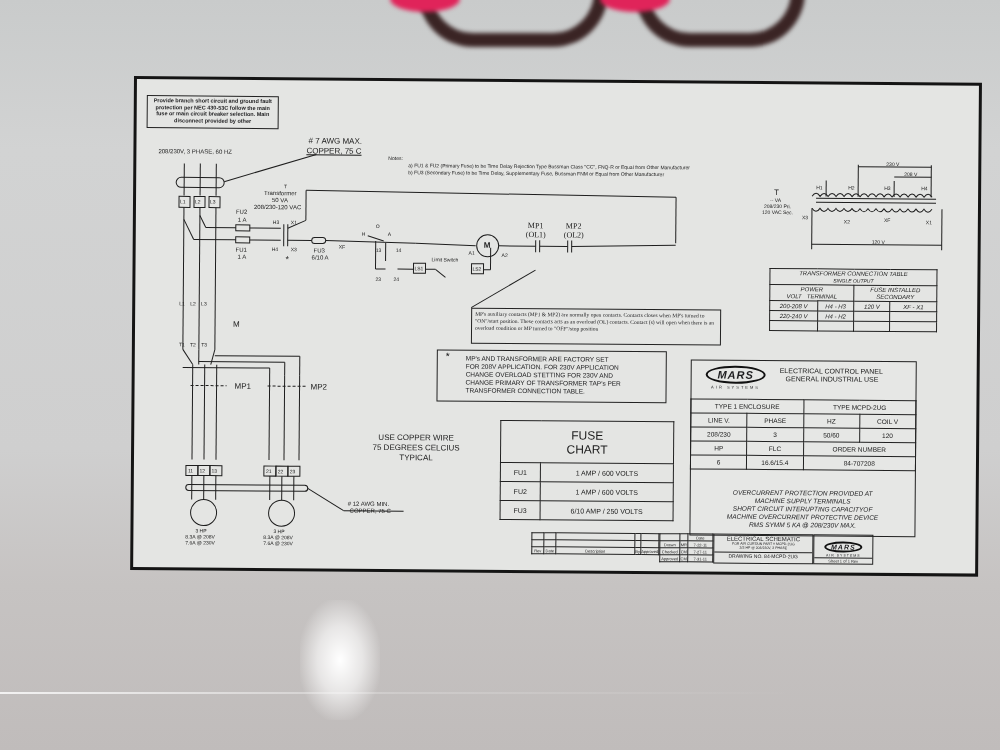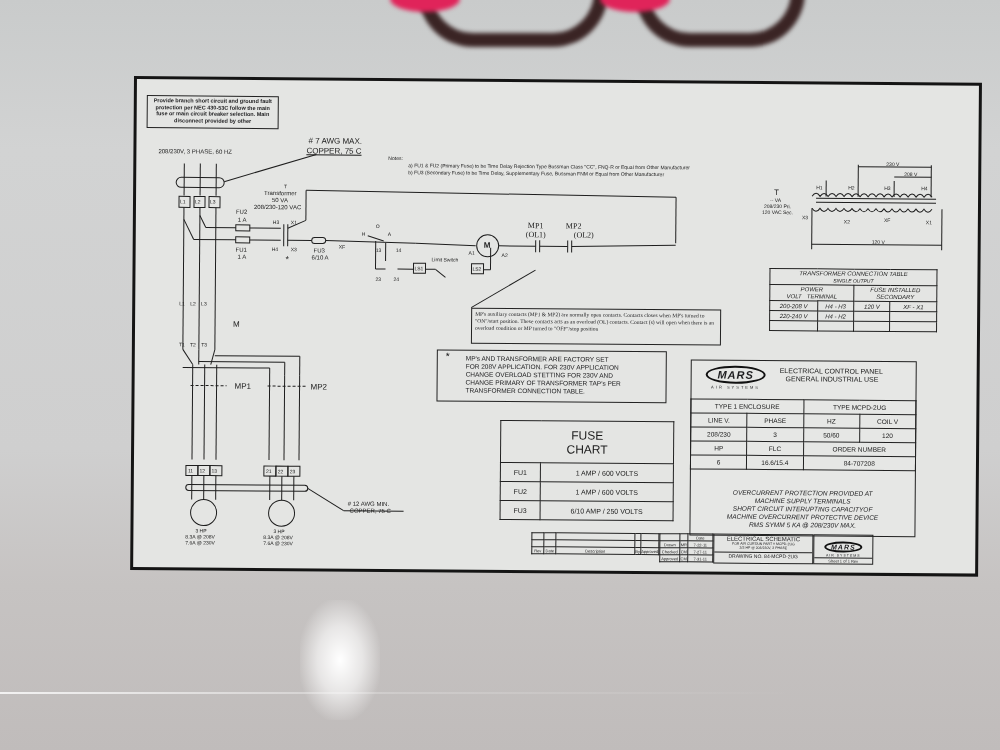--- a/index.html
+++ b/index.html
@@ -210,21 +210,21 @@
   <div class="t xs" style="left:258px; top:195px;">24</div>
   <div class="t xs" style="left:279px; top:184px;">LS1</div>
   <div class="t xs" style="left:337px; top:184px;">LS2</div>
   <div class="t xs" style="left:296px; top:175px;">Limit Switch</div>
   <div class="t xs" style="left:333px; top:168px;">A1</div>
   <div class="t mid" style="left:348px; top:159px; font-weight:bold;">M</div>
   <div class="t xs" style="left:366px; top:170px;">A2</div>
   <div class="t mid" style="left:392px; top:139px; font-family:'Liberation Serif', serif;">MP1</div>
   <div class="t mid" style="left:390px; top:148px; font-family:'Liberation Serif', serif;">(OL1)</div>
   <div class="t mid" style="left:430px; top:139px; font-family:'Liberation Serif', serif;">MP2</div>
-  <div class="t mid" style="left:428px; top:148px; font-family:'Liberation Serif', serif;margin-left:10px;">(OL2)</div>
+  <div class="t mid" style="left:428px; top:148px; font-family:'Liberation Serif', serif;">(OL2)</div>
 
   <div class="box" style="left:336px; top:226px; width:250px; height:36px; padding:2px 3px; font-size:5.5px; line-height:7px; font-family:'Liberation Serif', serif;">
     <span>MP's auxiliary contacts (MP1 &amp; MP2) are normally open contacts. Contacts closes when MP's turned to "ON"/start position. These contacts acts as an overload (OL) contacts. Contact (s) will open when there is an overload condition or MP turned to "OFF"/stop position</span>
   </div>
 
   <div class="t xs" style="left:44px; top:221px; word-spacing:4px;">
     <span>L1</span>
     <span>L2</span>
     <span>L3</span>
   </div>
@@ -257,20 +257,25 @@
 
   <div class="box" style="left:302px; top:268px; width:230px; height:52px; padding:4px 4px 2px 28px; font-size:6.5px; line-height:8px;">
     <span class="t" style="left:8px; top:2px; font-size:10px;">*</span>
     <div>MP's AND TRANSFORMER ARE FACTORY SET</div>
     <div>FOR 208V APPLICATION. FOR 230V APPLICATION</div>
     <div>CHANGE OVERLOAD STETTING FOR 230V AND</div>
     <div>CHANGE PRIMARY OF TRANSFORMER TAP's PER</div>
     <div>TRANSFORMER CONNECTION TABLE.</div>
   </div>
 
+  <div class="t" style="left:222px; top:352px; width:120px; text-align:center; font-size:8px; line-height:10px; white-space:normal;">
+    <div>USE COPPER WIRE</div>
+    <div>75 DEGREES CELCIUS</div>
+    <div>TYPICAL</div>
+  </div>
 
   <table class="grid" style="left:366px; top:338px; width:174px; font-size:7px;">
     <tbody>
         <tr>
           <td colspan="2" style="height:42px; font-size:12px; line-height:14px;">
       <div>FUSE</div>
       <div>CHART</div>
     </td>
         </tr>
     <tr>

